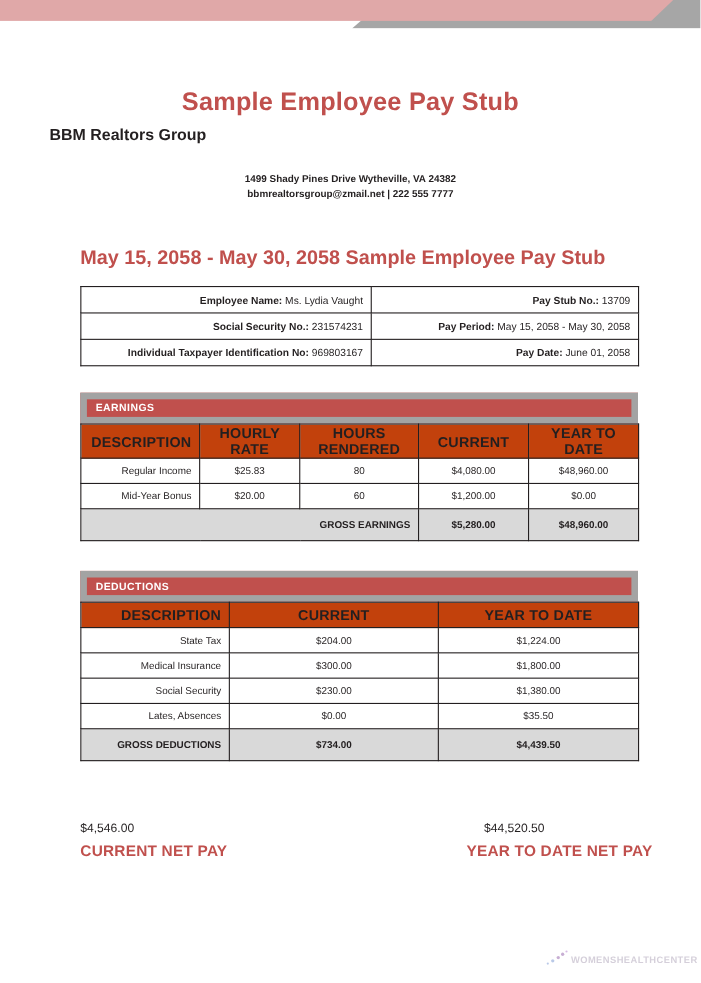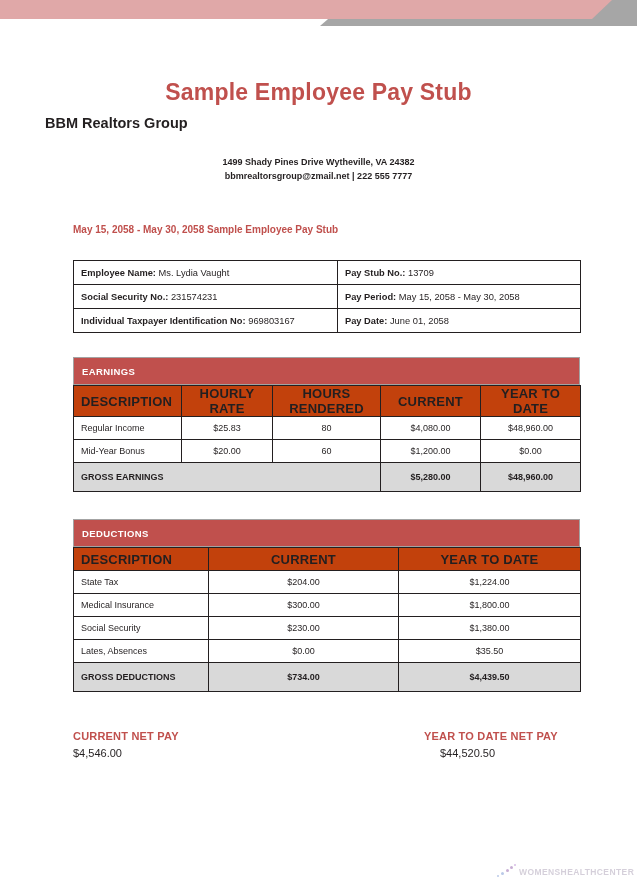--- a/index.html
+++ b/index.html
@@ -74,58 +74,58 @@
     text-align: center;
     font-size: 9px;
     font-weight: bold;
     line-height: 14px;
     color: #231f20;
   }
   #period-heading {
     position: absolute;
     top: 224px;
     left: 73px;
-    font-size: 10px;
+    font-size: 18px;
     font-weight: bold;
     color: #c0504d;
   }
 
   
   table {
     border-collapse: collapse;
     table-layout: fixed;
     position: absolute;
     left: 73px;
     width: 507px;
     font-size: 9px;
   }
   td, th {
     border: 1px solid #231f20;
     padding: 0 7px;
-    text-align: left;
+    text-align: right;
     font-weight: normal;
     vertical-align: middle;
   }
 
   
   #employee-info-table { top: 260px; }
   #employee-info-table td {
     height: 23px;
     font-size: 9.3px;
   }
   #employee-info-table .lbl { font-weight: bold; }
 
   
   .section-bar {
     position: absolute;
     left: 73px;
     width: 507px;
     height: 28px;
     background: #c0504d;
-    border: 1px solid #a3a3a3;
+    border: 6px solid #a3a3a3;
     box-sizing: border-box;
     color: #ffffff;
     font-size: 9.5px;
     font-weight: bold;
     letter-spacing: .4px;
     display: flex;
     align-items: center;
     padding-left: 8px;
     box-sizing: border-box;
   }
@@ -149,24 +149,25 @@
     background: #d9d9d9;
     font-weight: bold;
     height: 28px;
   }
   #earnings-table   { top: 385px; }
   #deductions-table { top: 547px; }
 
   
   .netpay-label {
     position: absolute;
-    font-size: 11px;
+    font-size: 14px;
     font-weight: bold;
     color: #c0504d;
     letter-spacing: .2px;
+    margin-top: 35px;
   }
   .netpay-value {
     position: absolute;
     font-size: 11px;
     color: #231f20;
   }
   #current-net-pay-label  { top: 730px; left: 73px; }
   #current-net-pay-value  { top: 747px; left: 73px; }
   #ytd-net-pay-label      { top: 730px; left: 424px; }
   #ytd-net-pay-value      { top: 747px; left: 440px; }

